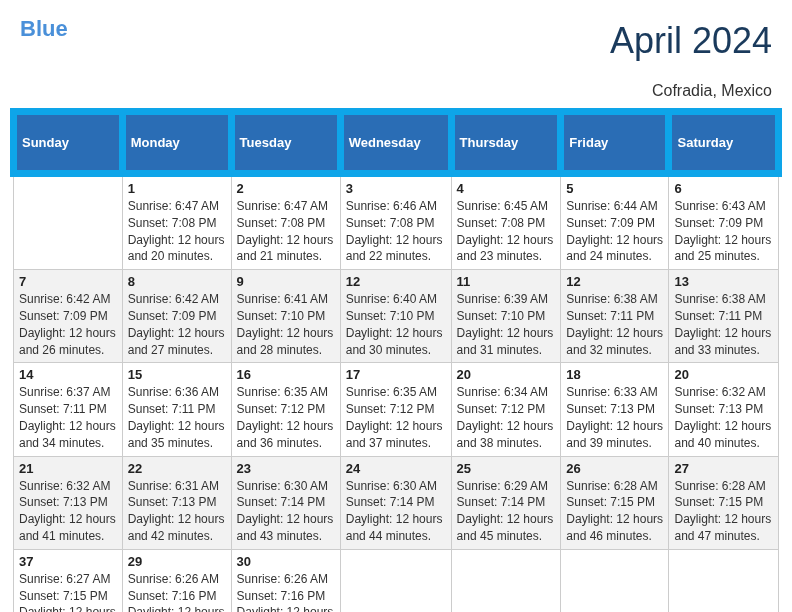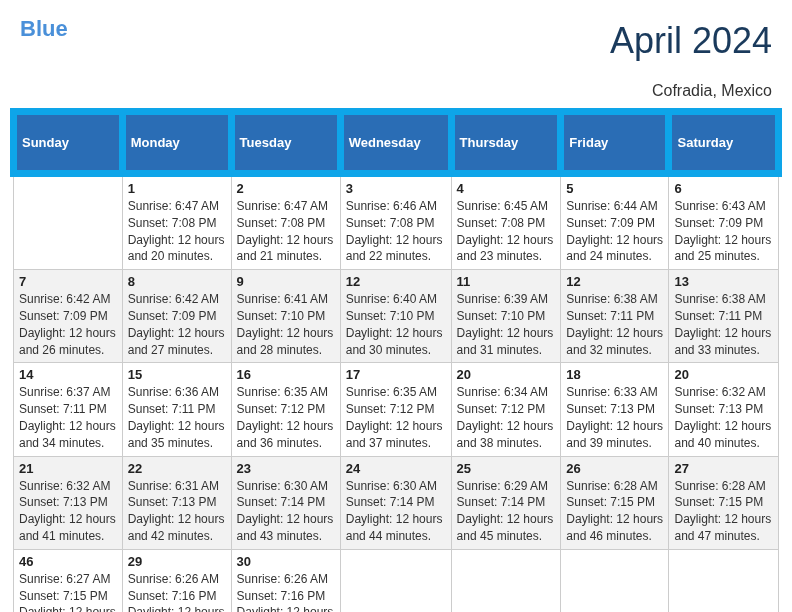--- a/index.html
+++ b/index.html
@@ -229,21 +229,21 @@
           <span class="day-num">26</span>
           <div class="day-info">Sunrise: 6:28 AM<br>Sunset: 7:15 PM<br>Daylight: 12 hours<br>and 46 minutes.</div>
         </td>
         <td>
           <span class="day-num">27</span>
           <div class="day-info">Sunrise: 6:28 AM<br>Sunset: 7:15 PM<br>Daylight: 12 hours<br>and 47 minutes.</div>
         </td>
       </tr>
       <tr>
         <td>
-          <span class="day-num">46</span>
+          <span class="day-num">37</span>
           <div class="day-info">Sunrise: 6:27 AM<br>Sunset: 7:15 PM<br>Daylight: 12 hours<br>and 48 minutes.</div>
         </td>
         <td>
           <span class="day-num">29</span>
           <div class="day-info">Sunrise: 6:26 AM<br>Sunset: 7:16 PM<br>Daylight: 12 hours<br>and 49 minutes.</div>
         </td>
         <td>
           <span class="day-num">30</span>
           <div class="day-info">Sunrise: 6:26 AM<br>Sunset: 7:16 PM<br>Daylight: 12 hours<br>and 50 minutes.</div>
         </td>

